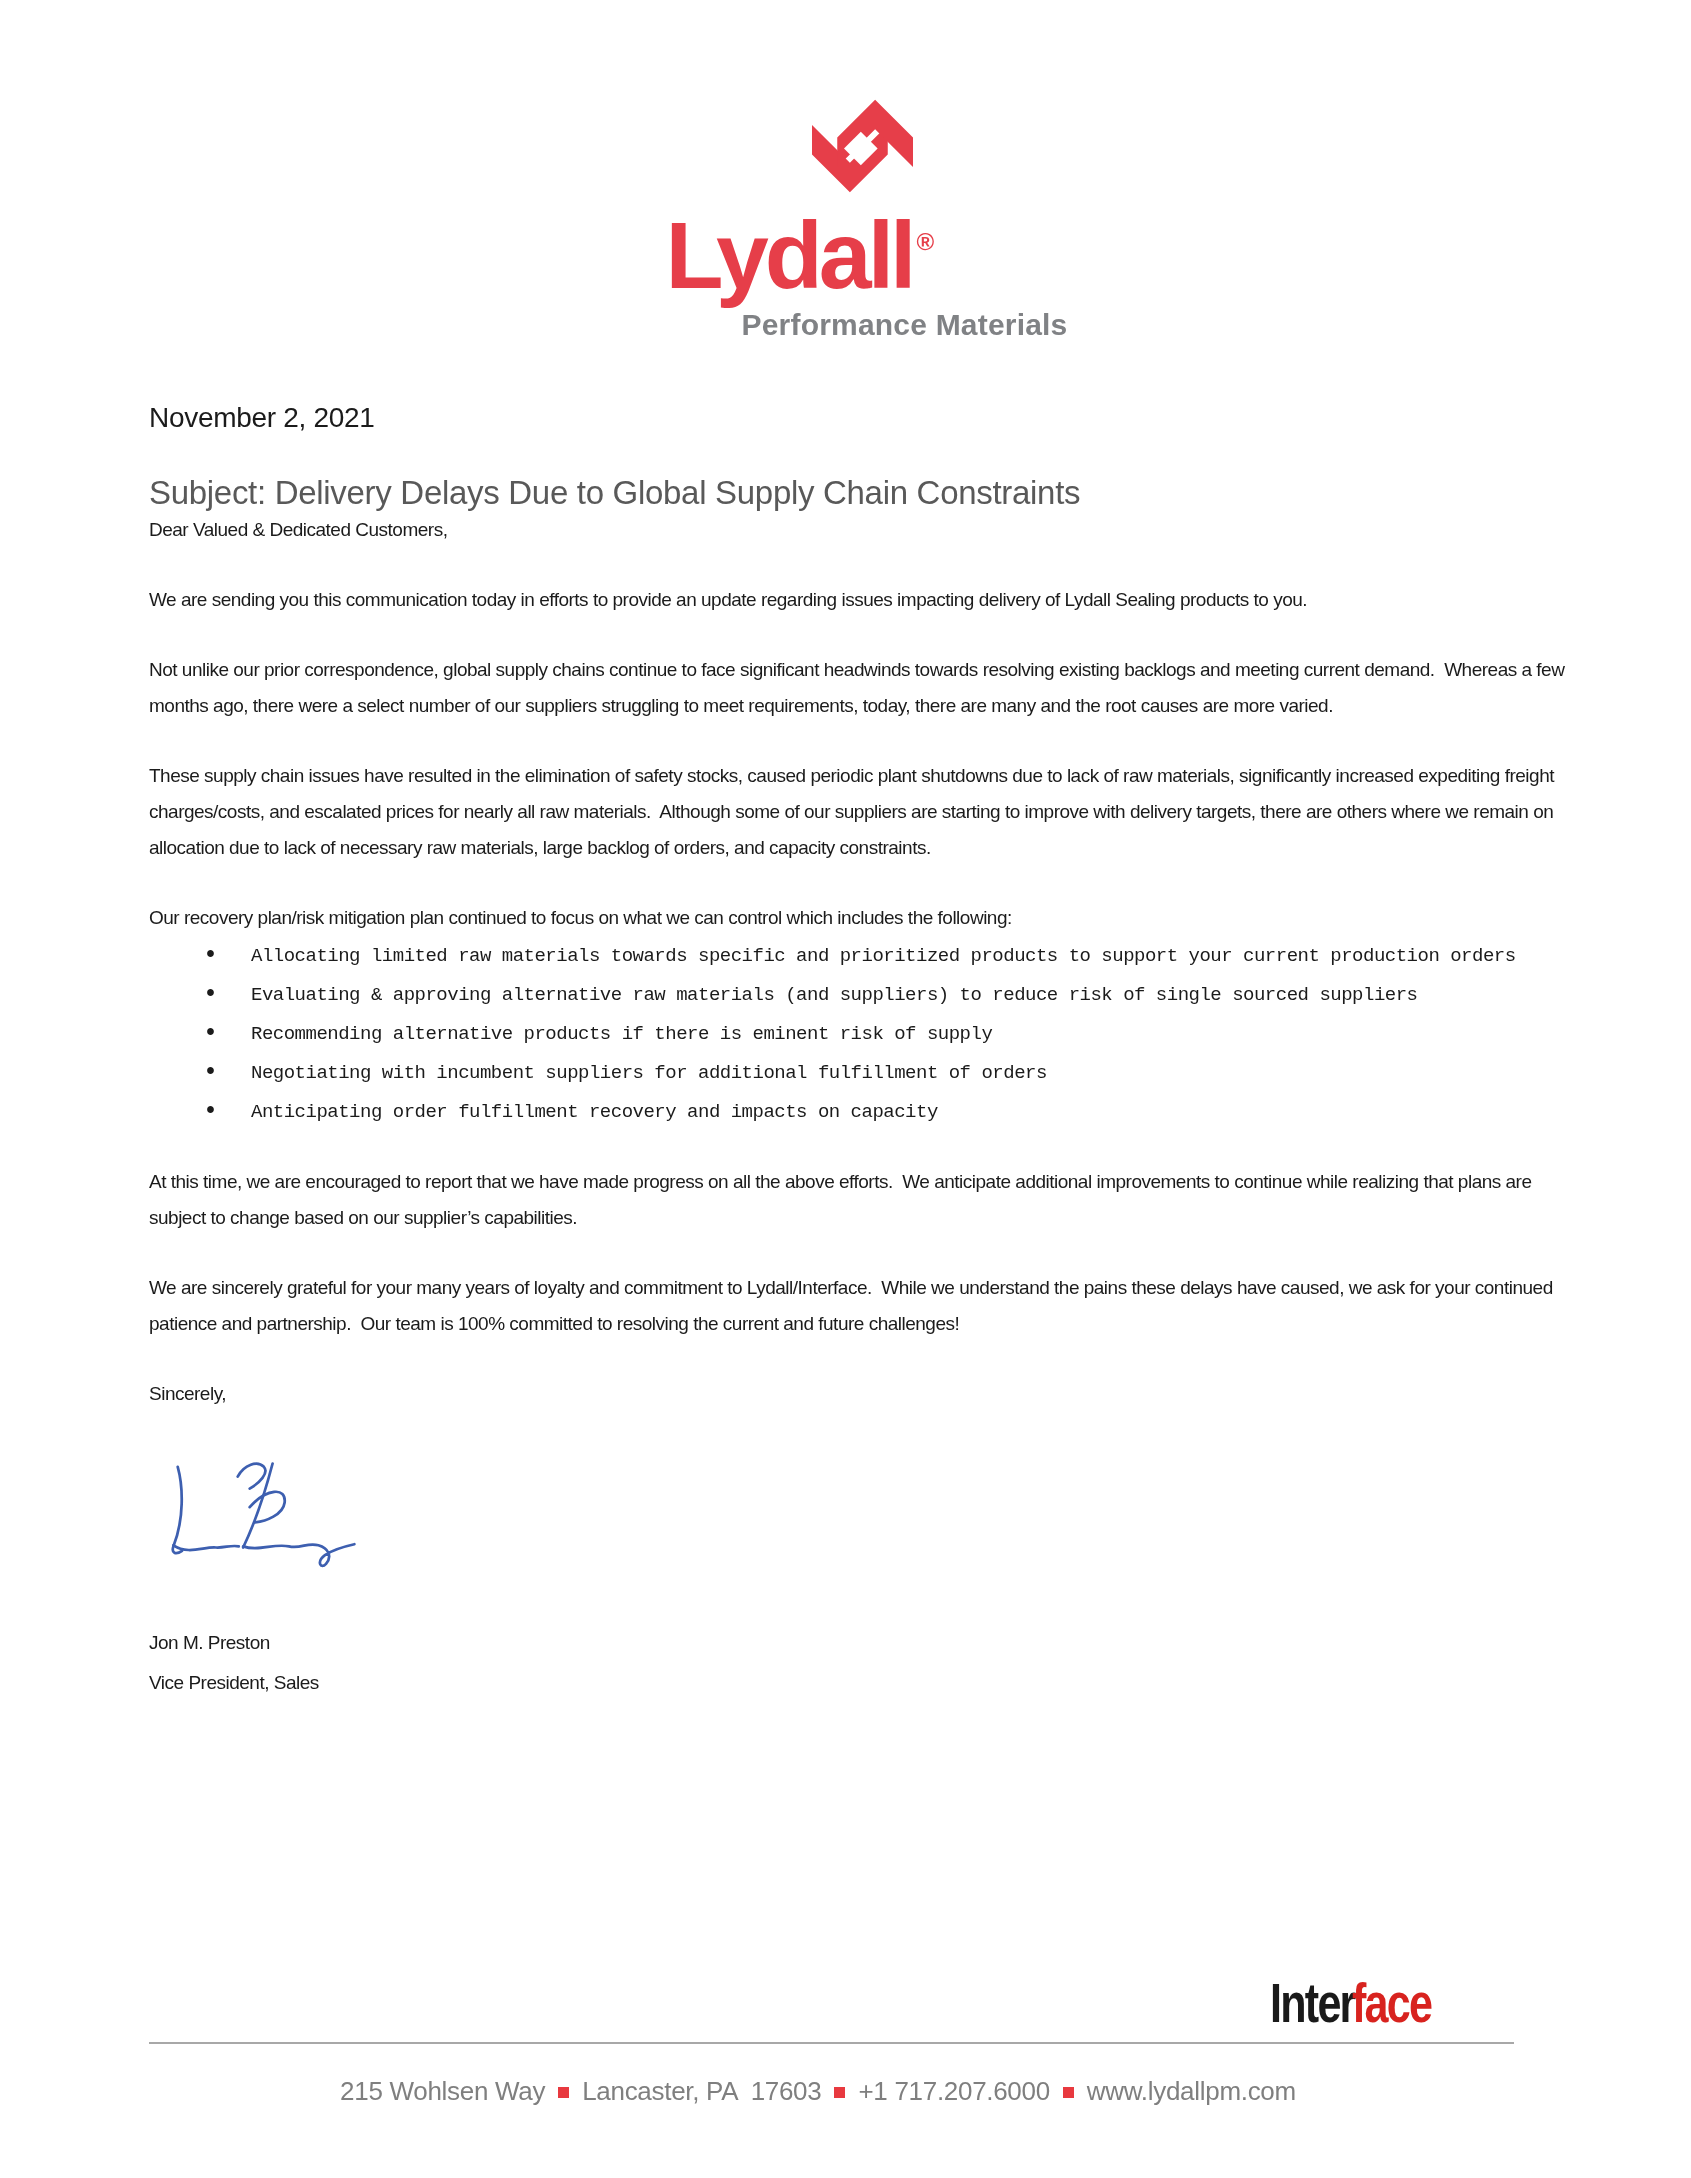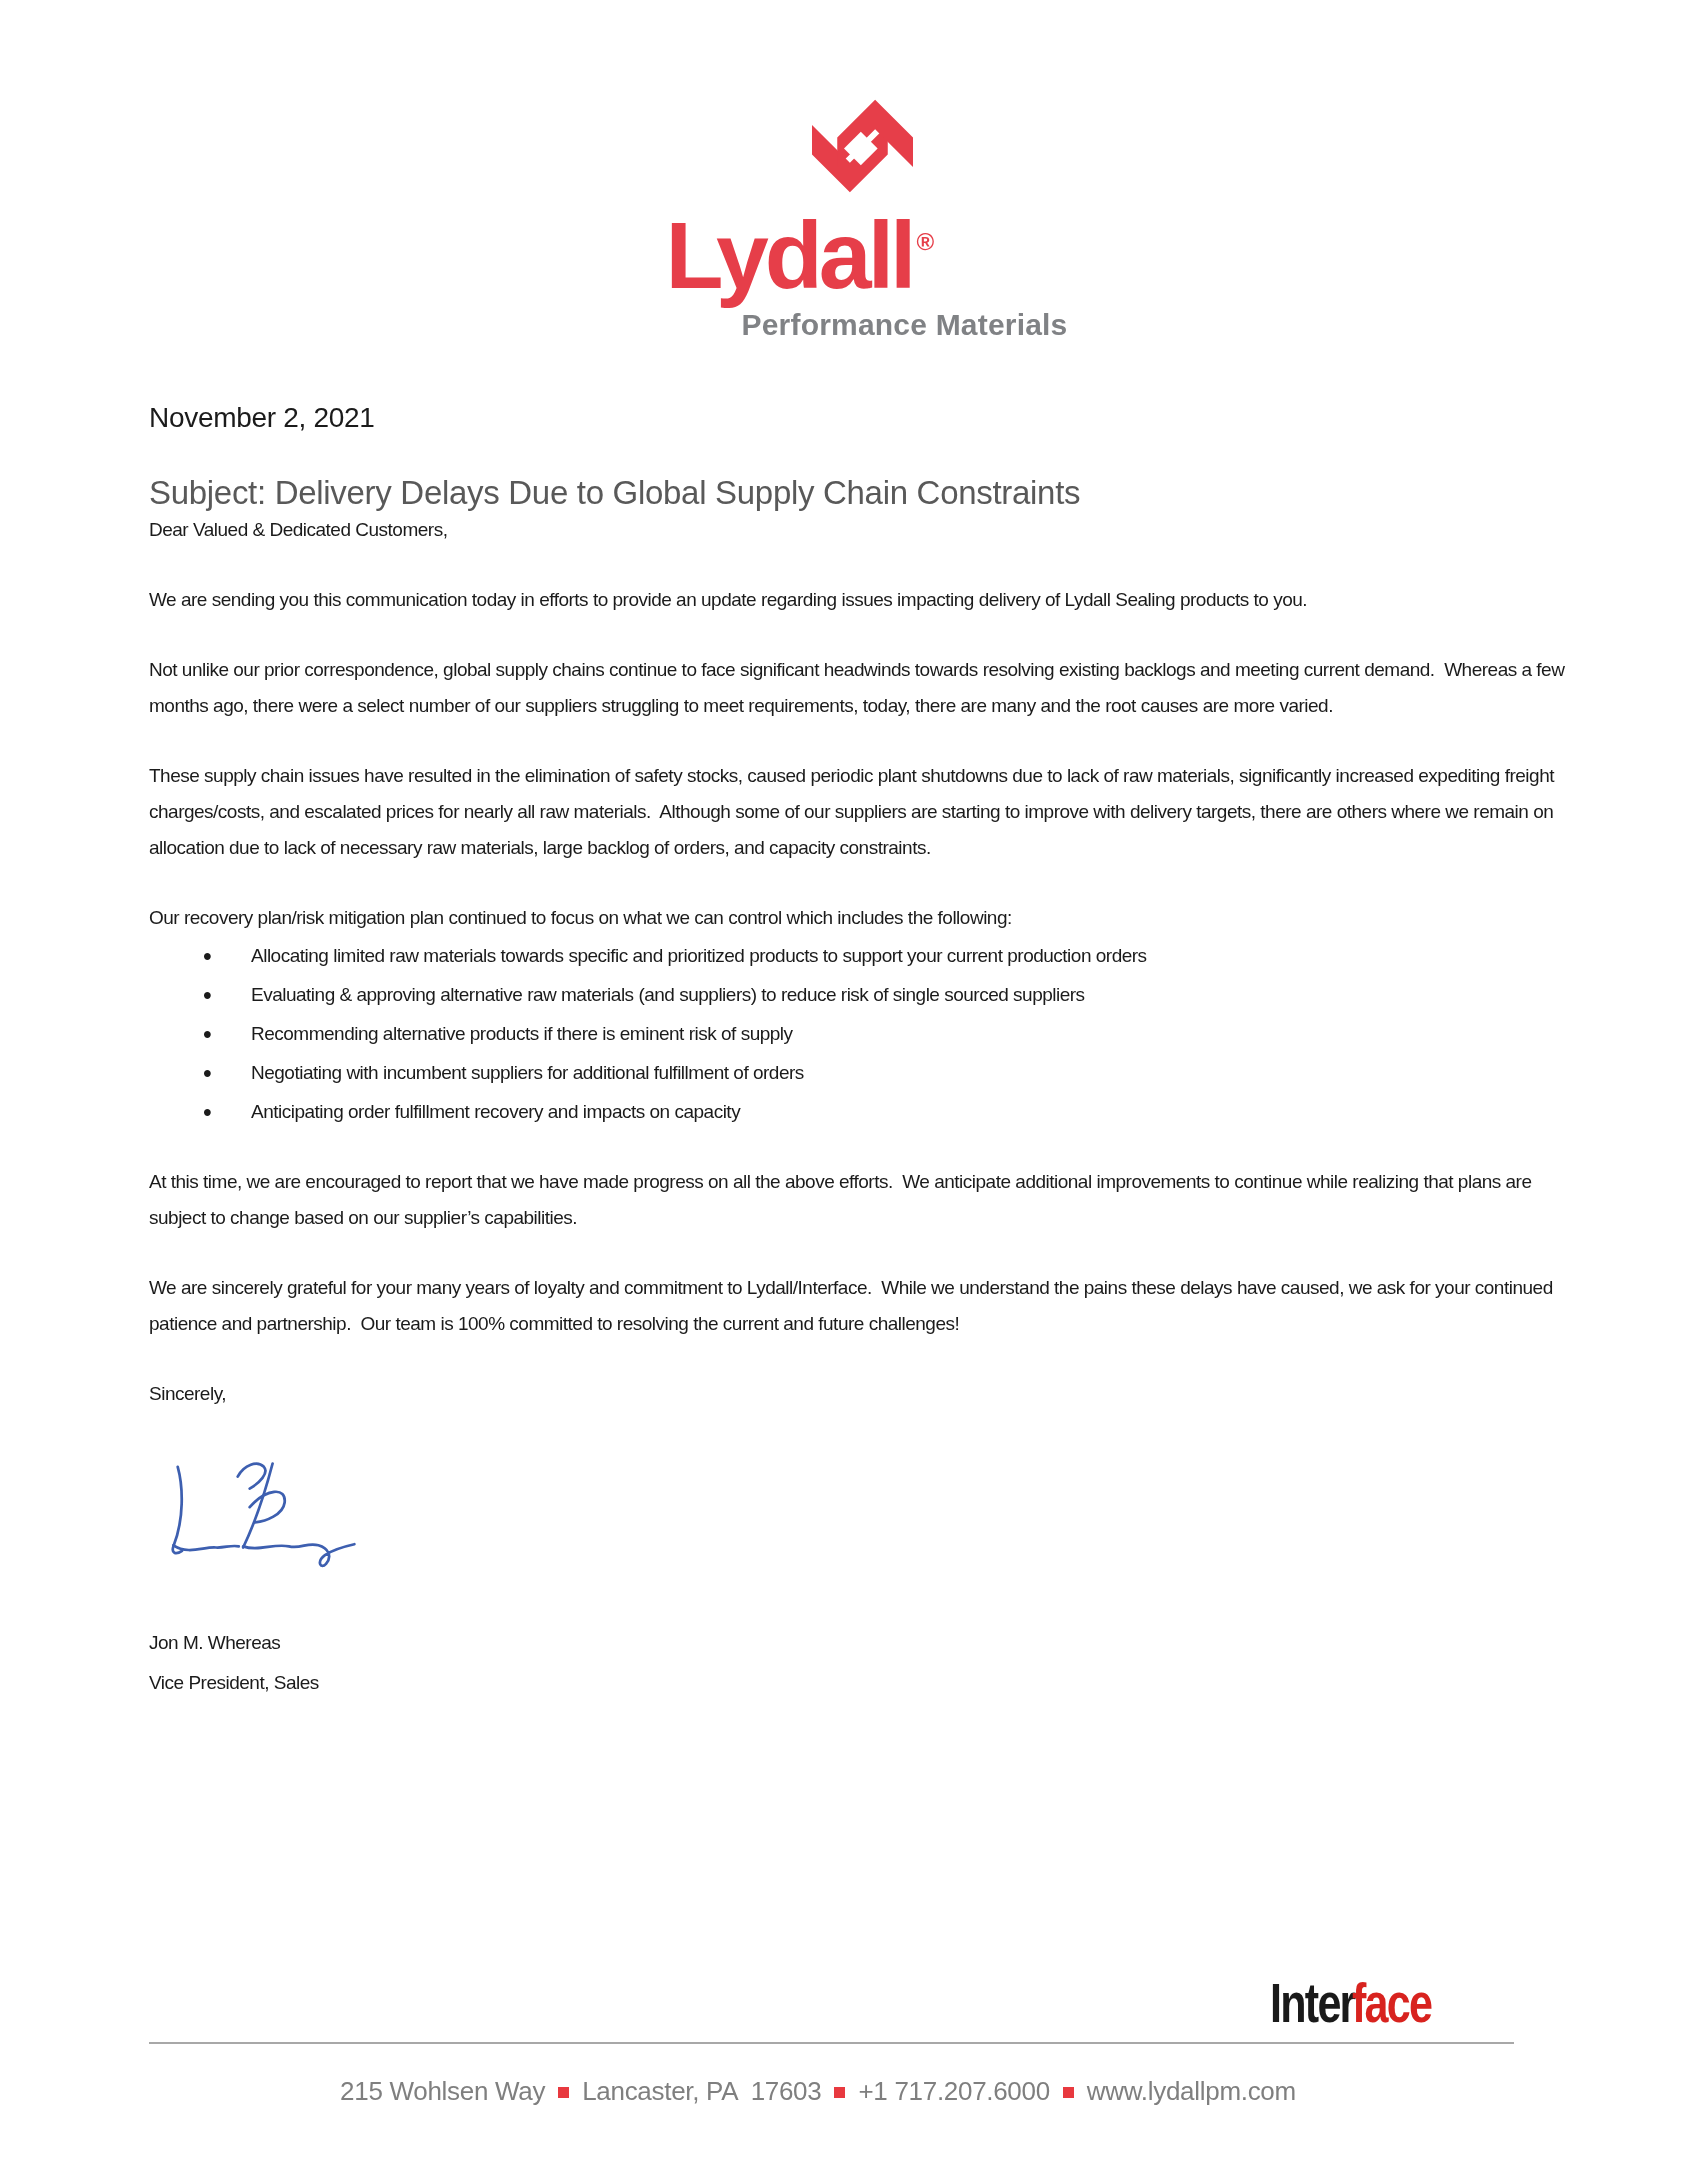--- a/index.html
+++ b/index.html
@@ -29,21 +29,21 @@
     margin-left:76px; margin-top:4px;
   }
 
   
   .date { font-size:28px; letter-spacing:-0.3px; margin-top:60px; }
   .subject { font-size:33px; letter-spacing:-0.3px; color:#595959; margin-top:40px; }
   .body-text { font-size:19px; line-height:36px; letter-spacing:-0.5px; }
   .salutation { margin-top:86px; }
   p.para { margin:0 0 34px 0; white-space:pre-wrap; }
   .salutation.para { margin-bottom:34px; }
-  ul.bullet-list { margin:0 0 34px 0; padding:0 0 0 102px; }
+  ul.bullet-list { margin:0 0 34px 0; padding:0 0 0 102px;font-family:Liberation Mono, monospace; }
   ul.bullet-list li {
     list-style:none; position:relative; margin:0 0 3px 0; white-space:pre-wrap;
   }
   ul.bullet-list li::before {
     content:"\2022"; position:absolute; left:-48px; top:0; font-size:25px;
   }
 
   
   .signoff { margin-top:16px; margin-bottom:0; }
   .signature { margin:8px 0 0 8px; width:229px; height:127px; }
@@ -112,21 +112,21 @@
       <p class="para signoff">Sincerely,</p>
       <svg class="signature" viewBox="0 0 420 230" fill="none" stroke="#3d5fb0" stroke-width="5" stroke-linecap="round" stroke-linejoin="round">
         <path d="M38 22 C48 58, 50 118, 30 168 C26 180, 34 184, 46 176"></path>
         <path d="M30 166 C58 184, 86 168, 108 170 C124 171, 136 165, 150 168"></path>
         <path d="M148 40 C160 18, 184 10, 196 22 C206 33, 188 52, 170 62"></path>
         <path d="M212 16 C200 62, 182 120, 158 170"></path>
         <path d="M170 96 C200 62, 238 58, 234 88 C231 110, 200 122, 180 124"></path>
         <path d="M158 168 C186 178, 214 162, 242 168 C264 173, 276 160, 296 166 C314 171, 322 186, 310 200 C300 211, 292 196, 308 184 C324 173, 344 168, 362 164"></path>
       </svg>
       <div class="signer">
-        <div>Jon M. Whereas</div>
+        <div>Jon M. Preston</div>
         <div>Vice President, Sales</div>
       </div>
     </div>
   </div>
 
   <div class="interface-logo"><span class="black">Inter</span><span class="red">face</span></div>
   <div class="footer-rule"></div>
   <div class="footer-address"><span>215 Wohlsen Way</span><span class="sep-square"></span><span>Lancaster, PA  17603</span><span class="sep-square"></span><span>+1 717.207.6000</span><span class="sep-square"></span><span>www.lydallpm.com</span></div>
 </div>
 

